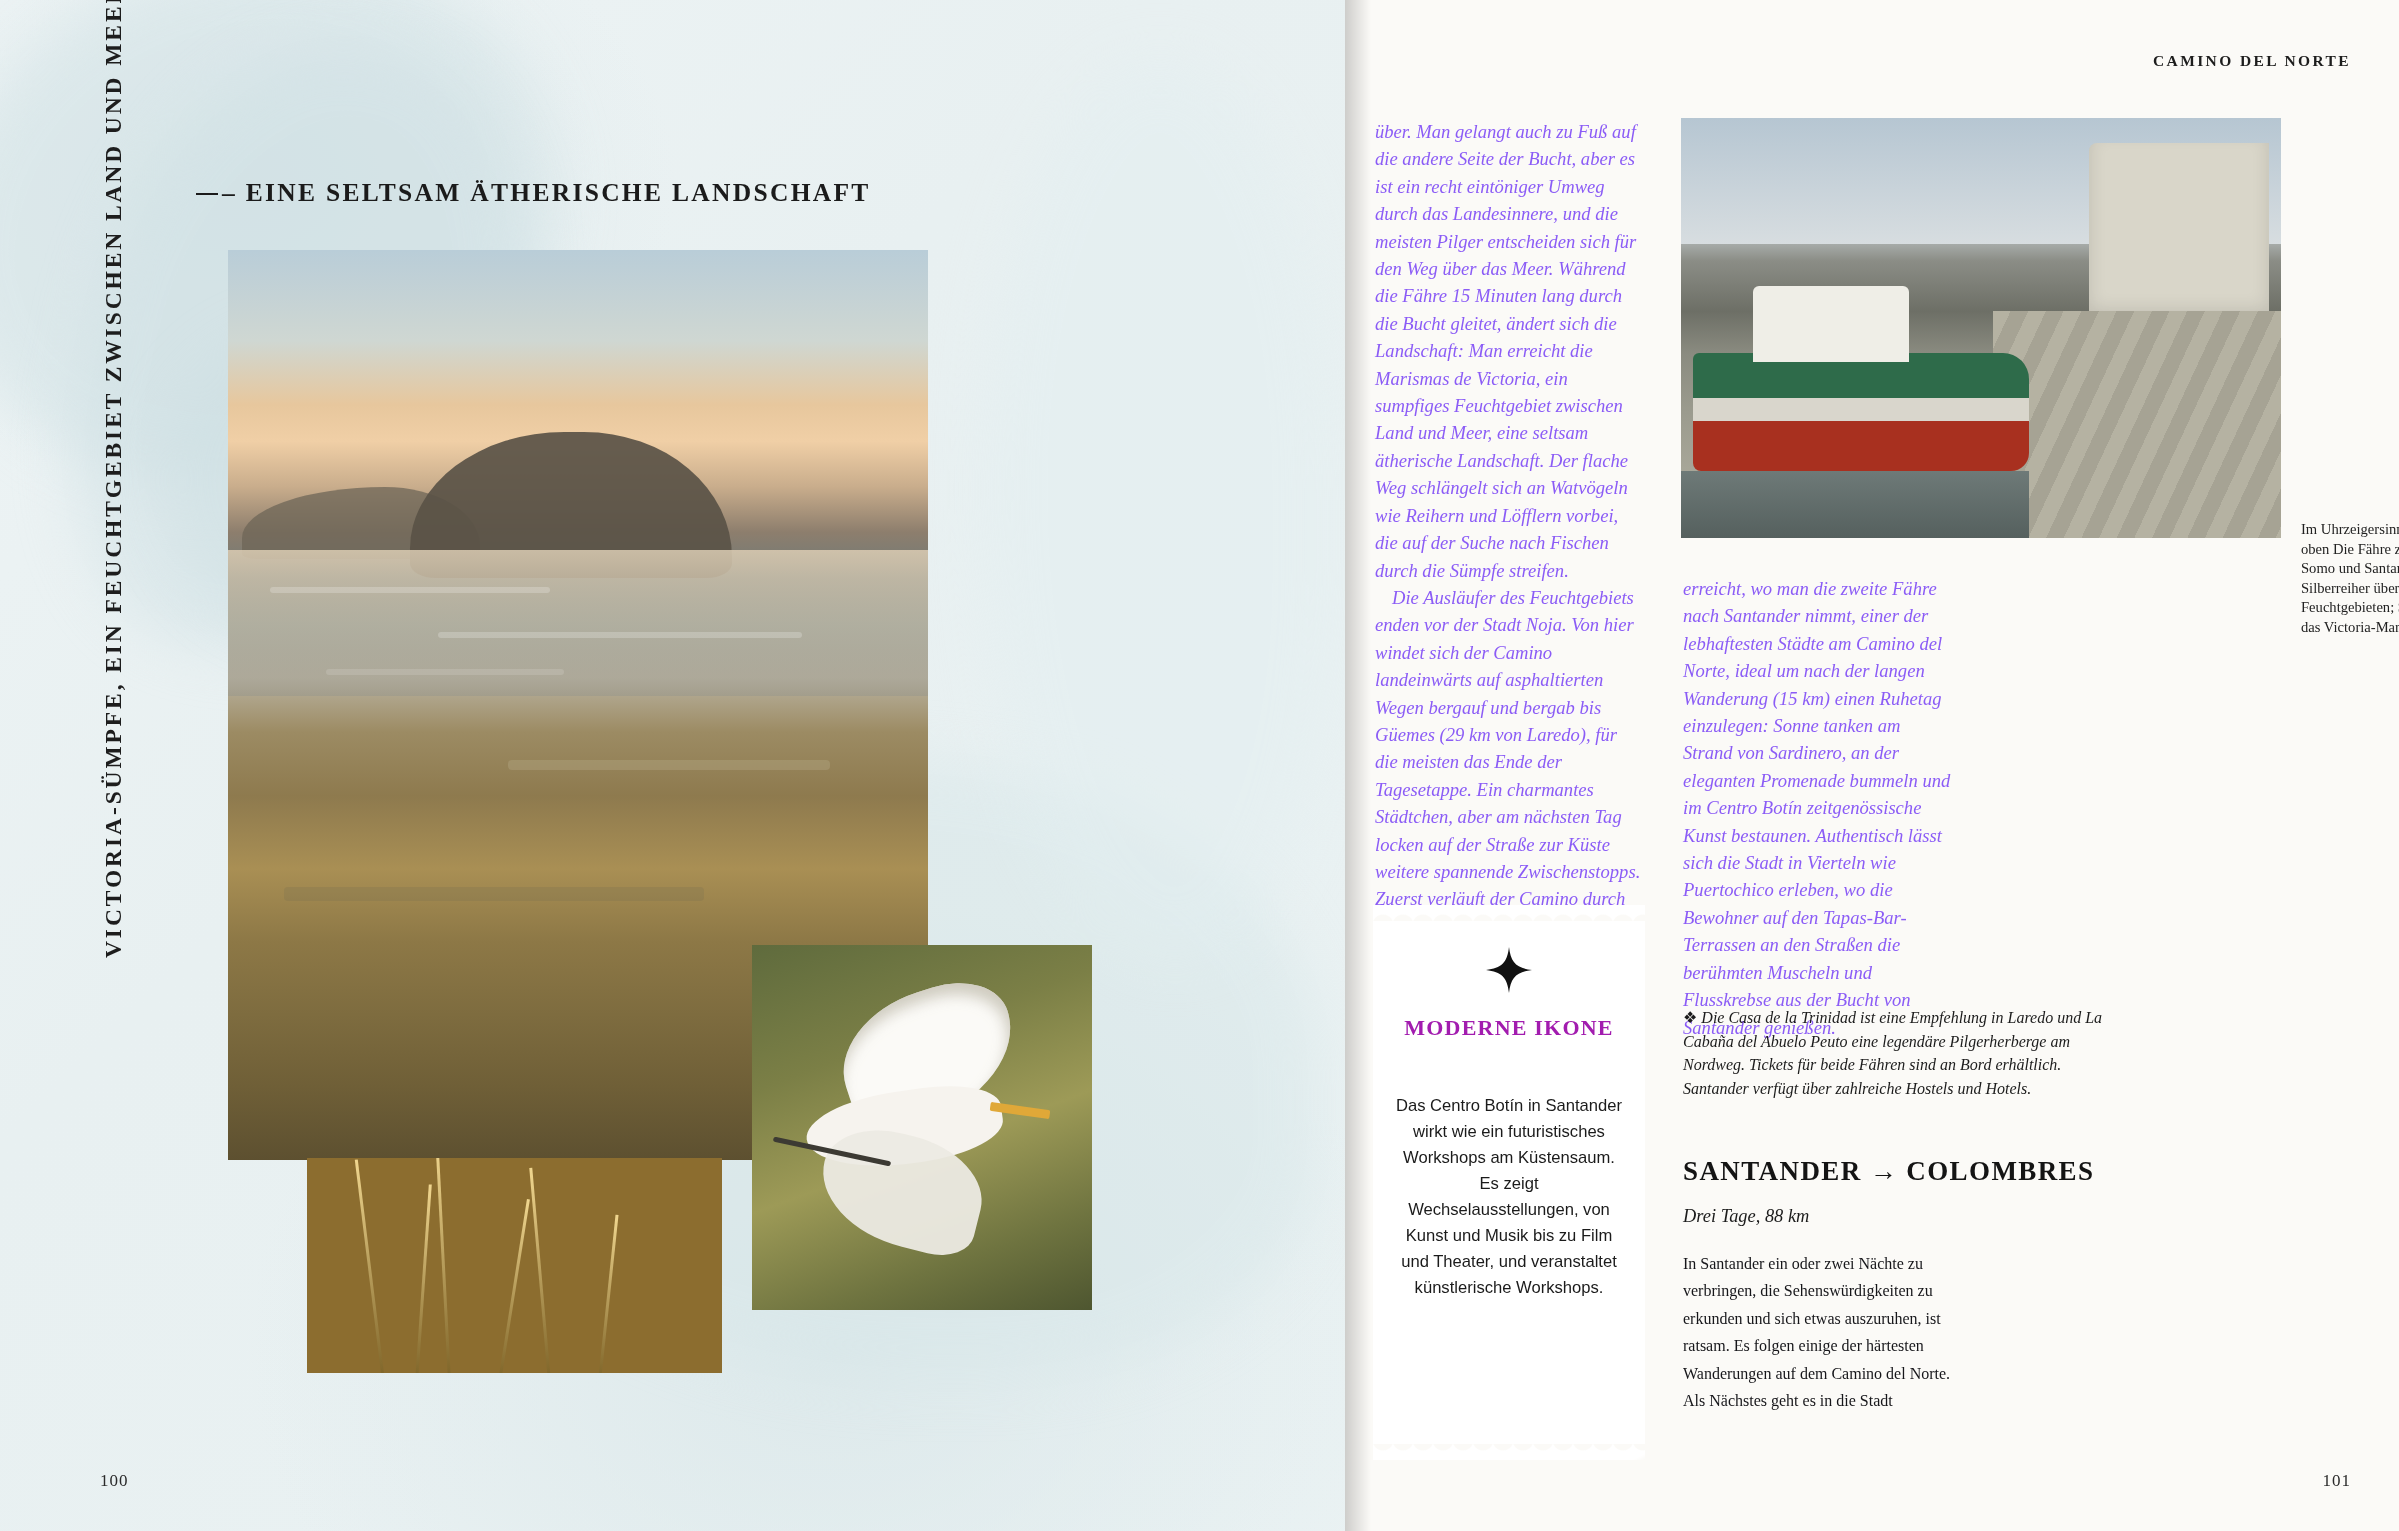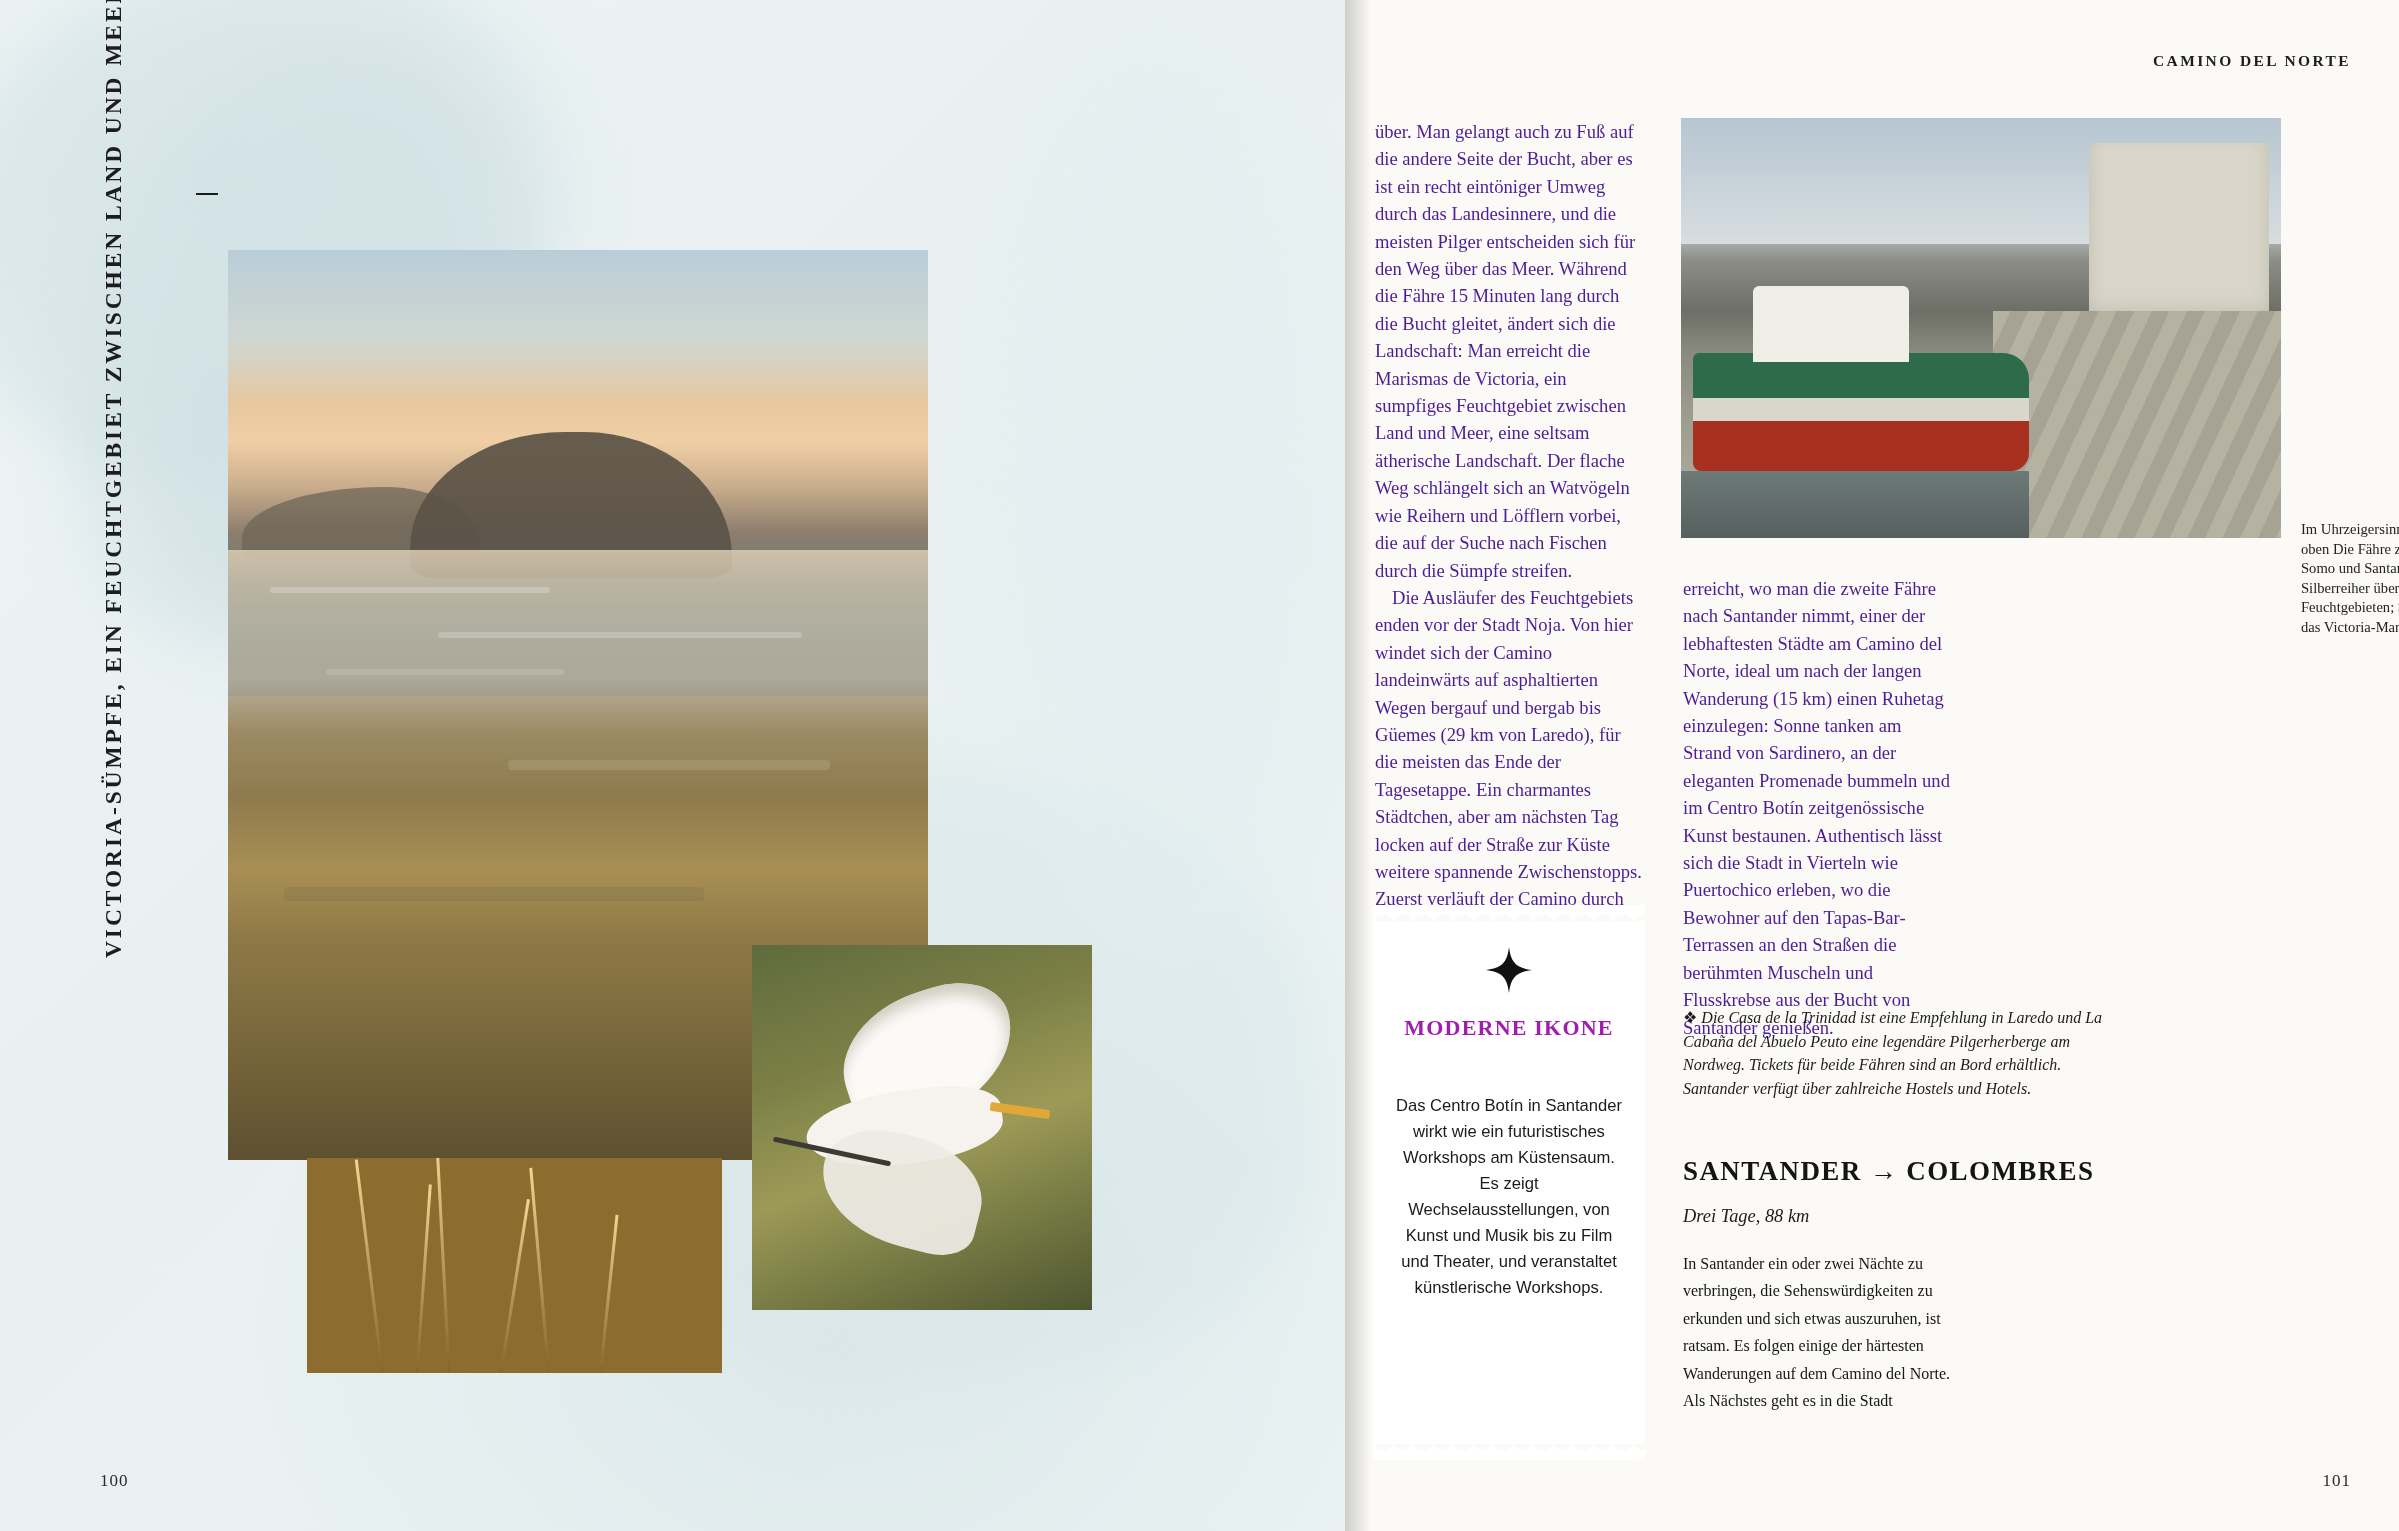--- a/index.html
+++ b/index.html
@@ -145,21 +145,21 @@
     background:#fbfaf7;
     overflow:hidden;
     padding-left:26px;
   }
   #running-head {
     position:absolute; right: 48px; top: 52px;
     font-size: 15.5px; letter-spacing: 2.4px; font-weight:700; color:#1d1d1d;
   }
   #folio-right { right: 48px; }
 
-  .col { position:absolute; font-size:18.6px; line-height:27.4px; color:#4c1d95; text-align:left; }
+  .col { position:absolute; font-size:18.6px; line-height:27.4px; color:#8b5cf6; text-align:left;font-style:italic; }
   .col p { margin:0; }
   .col p + p { text-indent: 17px; }
 
   #col1 { left: 30px; top: 118px; width: 268px; }
   #col2 { left: 338px; top: 575px; width: 270px; }
 
   
   #photo-harbour {
     position:absolute; left: 336px; top: 118px; width: 600px; height: 420px;
     background: linear-gradient(180deg,#b9c7cf 0%, #cfd8dc 24%, #8b8d86 34%, #6d6f66 46%, #8a8b80 56%, #9b9b8e 70%, #a9a89a 86%, #b4b2a4 100%);
@@ -259,20 +259,21 @@
   <div id="left-page">
     <div class="wash w1"></div>
     <div class="wash w2"></div>
     <div class="wash w3"></div>
     <div class="wash w4"></div>
     <div class="wash w5"></div>
 
     <div id="side-title">VICTORIA-SÜMPFE, EIN FEUCHTGEBIET ZWISCHEN LAND UND MEER</div>
 
     <div id="headline-rule"></div>
+    <div id="headline">– EINE SELTSAM ÄTHERISCHE LANDSCHAFT</div>
 
     <div class="photo" id="photo-marsh">
       <div class="hill2"></div>
       <div class="hill"></div>
       <div class="water"></div>
       <div class="streak" style="left:6%; top:37%; width:40%;"></div>
       <div class="streak" style="left:30%; top:42%; width:52%;"></div>
       <div class="streak" style="left:14%; top:46%; width:34%; opacity:.6;"></div>
       <div class="streak" style="left:40%; top:56%; width:46%; height:10px; background:rgba(200,190,160,.25);"></div>
       <div class="streak" style="left:8%; top:70%; width:60%; height:14px; background:rgba(120,110,80,.25);"></div>

